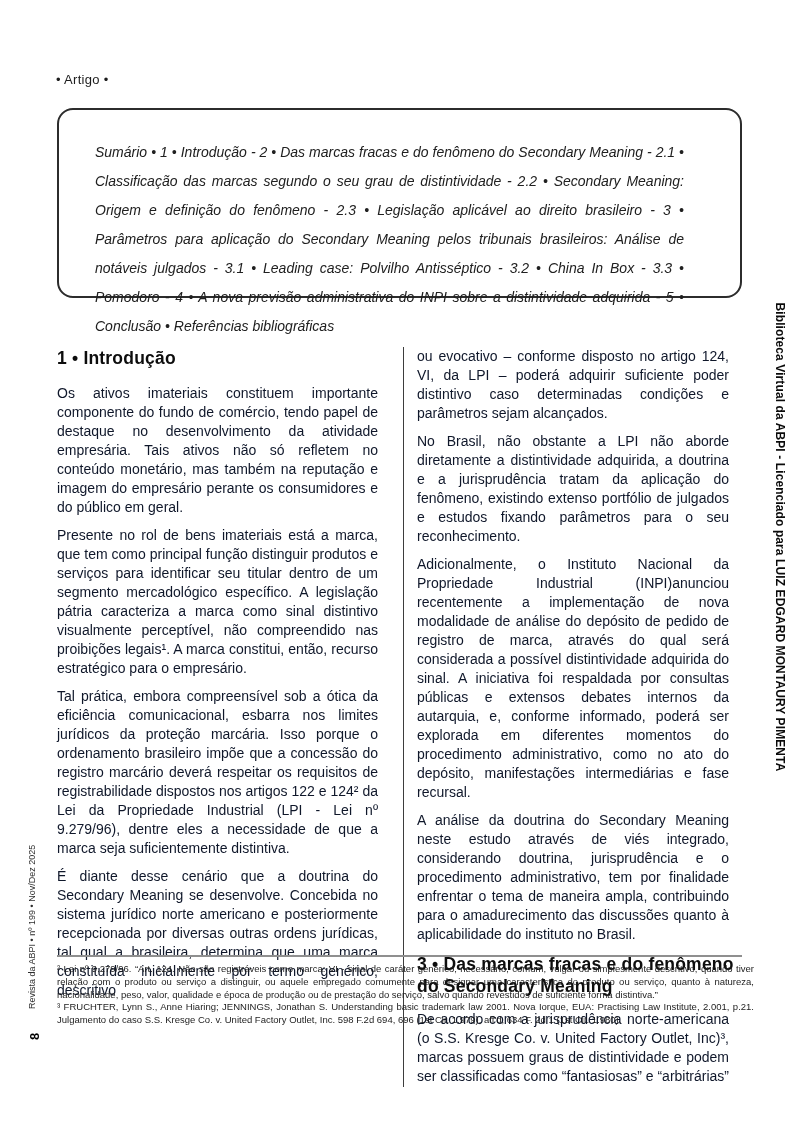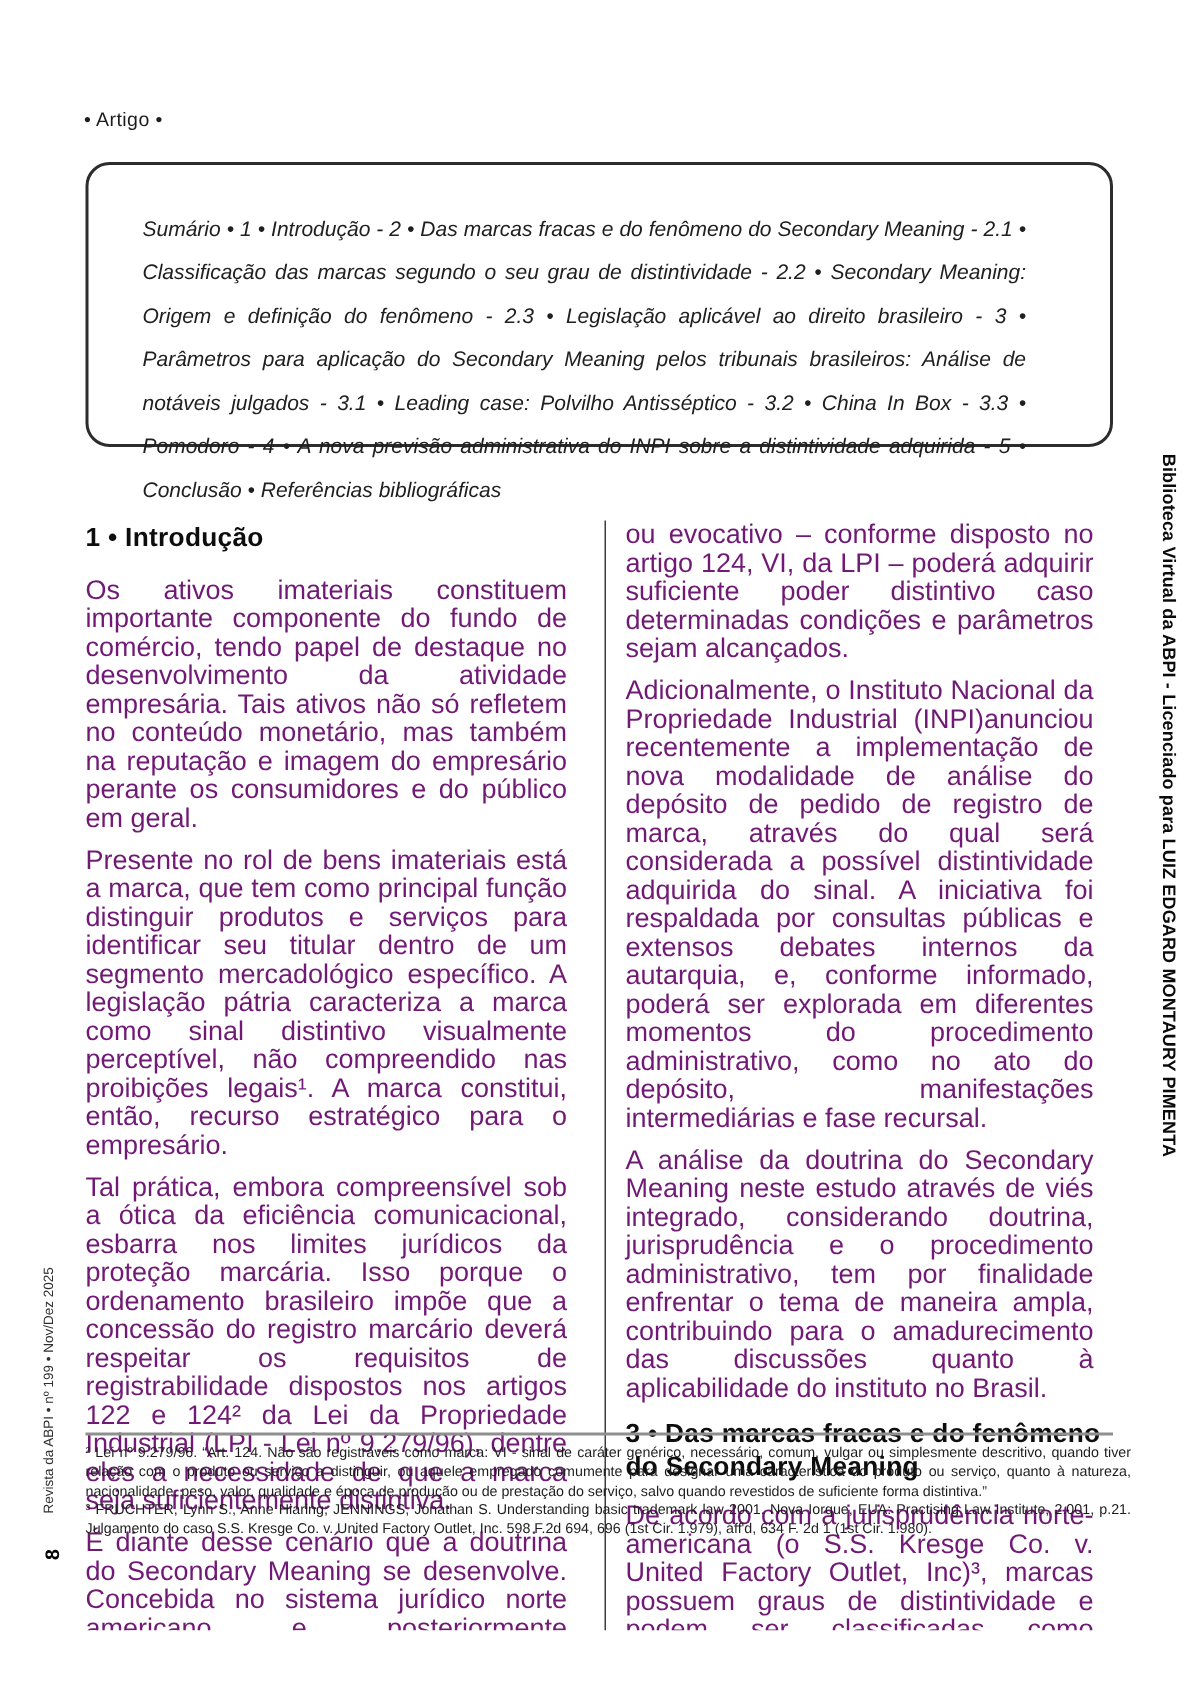--- a/index.html
+++ b/index.html
@@ -14,22 +14,22 @@
     border:2px solid #2c2c2c; border-radius:16px; padding:28px 56px 0 36px; background:#fff;
   }
   .summary-text { margin:0; font-style:italic; font-size:14px; line-height:29px; text-align:justify; color:#202020; }
 
   .columns { position:absolute; left:57px; top:347px; width:685px; display:flex; align-items:stretch;justify-content:flex-end; }
   .col-left  { width:334px; }
   .divider   { width:1px; background:#3d3d3d; margin-left:12px; }
   .col-right { flex:1; padding-left:13px; }
 
   .col-left p, .col-right p {
-    margin:0 13px 9px 0; font-size:18px; line-height:19px; text-align:justify;
-    color:#701a75; hyphens:auto;
+    margin:0 13px 9px 0; font-size:14px; line-height:19px; text-align:justify;
+    color:#0f172a; hyphens:auto;
   }
   .section-heading {
     margin:0 0 15px 0; font-size:17.5px; font-weight:bold; color:#0d0d0d; letter-spacing:0.2px; line-height:22px;
   }
   .section-heading.second { margin-top:6px; margin-bottom:13px; }
 
   .footnote-rule { position:absolute; left:57px; top:955px; width:685px; height:2px; background:#8f8f8f; }
   .footnotes { position:absolute; left:57px; top:963px; width:697px; }
   .footnotes p { margin:0; font-size:9.5px; line-height:12.8px; text-align:justify; color:#1d1d1d; }
 
@@ -64,20 +64,21 @@
       <p>Os ativos imateriais constituem importante componente do fundo de comércio, tendo papel de destaque no desenvolvimento da atividade empresária. Tais ativos não só refletem no conteúdo monetário, mas também na reputação e imagem do empresário perante os consumidores e do público em geral.</p>
       <p>Presente no rol de bens imateriais está a marca, que tem como principal função distinguir produtos e serviços para identificar seu titular dentro de um segmento mercadológico específico. A legislação pátria caracteriza a marca como sinal distintivo visualmente perceptível, não compreendido nas proibições legais¹. A marca constitui, então, recurso estratégico para o empresário.</p>
       <p>Tal prática, embora compreensível sob a ótica da eficiência comunicacional, esbarra nos limites jurídicos da proteção marcária. Isso porque o ordenamento brasileiro impõe que a concessão do registro marcário deverá respeitar os requisitos de registrabilidade dispostos nos artigos 122 e 124² da Lei da Propriedade Industrial (LPI - Lei nº 9.279/96), dentre eles a necessidade de que a marca seja suficientemente distintiva.</p>
       <p>É diante desse cenário que a doutrina do Secondary Meaning se desenvolve. Concebida no sistema jurídico norte americano e posteriormente recepcionada por diversas outras ordens jurídicas, tal qual a brasileira, determina que uma marca constituída inicialmente por termo genérico, descritivo</p>
     </div>
 
     <div class="divider"></div>
 
     <div class="col-right">
       <p>ou evocativo – conforme disposto no artigo 124, VI, da LPI – poderá adquirir suficiente poder distintivo caso determinadas condições e parâmetros sejam alcançados.</p>
+      <p>No Brasil, não obstante a LPI não aborde diretamente a distintividade adquirida, a doutrina e a jurisprudência tratam da aplicação do fenômeno, existindo extenso portfólio de julgados e estudos fixando parâmetros para o seu reconhecimento.</p>
       <p>Adicionalmente, o Instituto Nacional da Propriedade Industrial (INPI)anunciou recentemente a implementação de nova modalidade de análise do depósito de pedido de registro de marca, através do qual será considerada a possível distintividade adquirida do sinal. A iniciativa foi respaldada por consultas públicas e extensos debates internos da autarquia, e, conforme informado, poderá ser explorada em diferentes momentos do procedimento administrativo, como no ato do depósito, manifestações intermediárias e fase recursal.</p>
       <p>A análise da doutrina do Secondary Meaning neste estudo através de viés integrado, considerando doutrina, jurisprudência e o procedimento administrativo, tem por finalidade enfrentar o tema de maneira ampla, contribuindo para o amadurecimento das discussões quanto à aplicabilidade do instituto no Brasil.</p>
       <h2 class="section-heading second">3 • Das marcas fracas e do fenômeno do Secondary Meaning</h2>
       <p>De acordo com a jurisprudência norte-americana (o S.S. Kresge Co. v. United Factory Outlet, Inc)³, marcas possuem graus de distintividade e podem ser classificadas como “fantasiosas” e “arbitrárias” (ditas “fortes”) ou “sugestivas”, “descritivas” e “genéricas” (ditas “fracas”).</p>
     </div>
   </div>
 
   <div class="footnote-rule"></div>
 
   <div class="footnotes">

